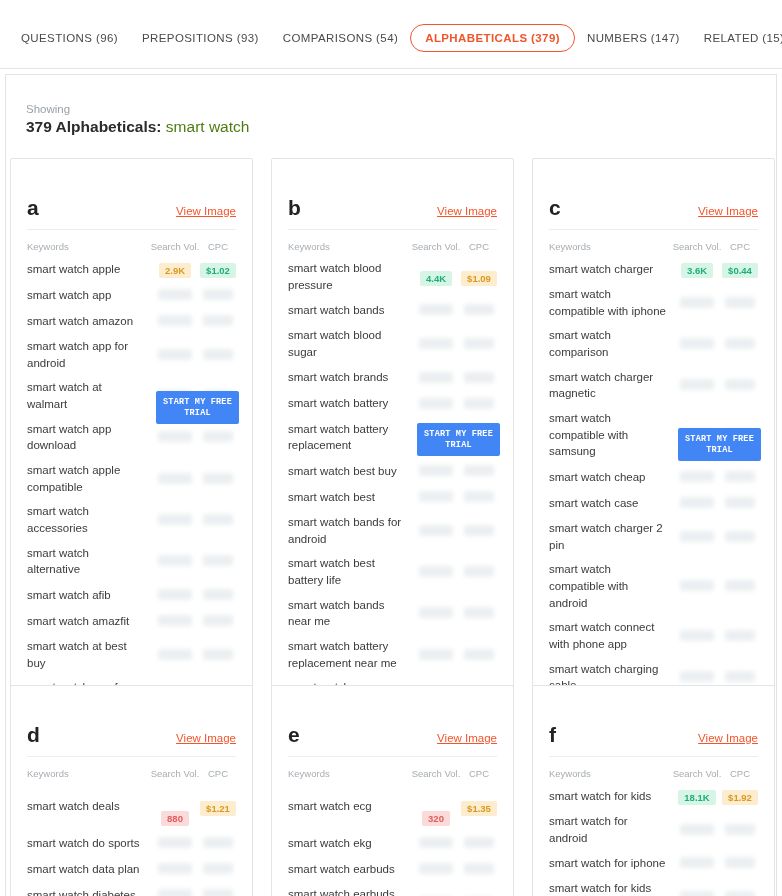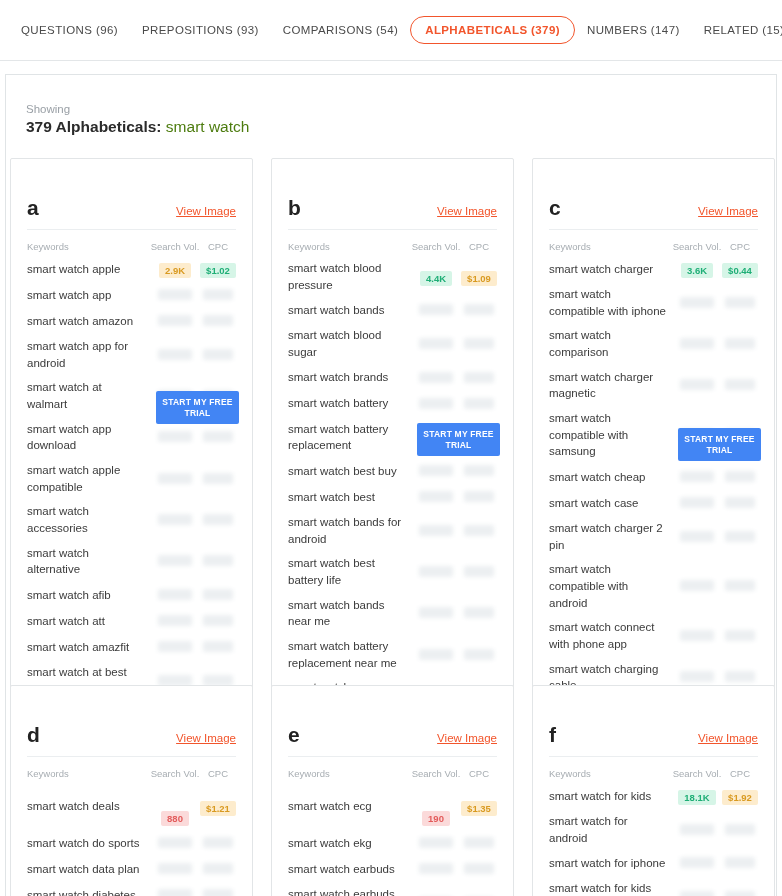--- a/index.html
+++ b/index.html
@@ -11,20 +11,21 @@
   }
 
   
   .tabbar {
     height: 61px;
     display: flex;
     align-items: center;
     padding-left: 9px;
     background: #ffffff;
     border-bottom: 1px solid #e3e6e8;
+    margin-top: 8px;
   }
   .tab {
     font-size: 11.5px;
     letter-spacing: .4px;
     color: #4a4a4a;
     padding: 7px 12px;
     white-space: nowrap;
     cursor: pointer;
     font-weight: 400;
   }
@@ -156,20 +157,21 @@
     color: #fff;
     font-size: 8.5px;
     font-weight: 700;
     text-align: center;
     line-height: 1.25;
     padding: 6px 4px;
     border-radius: 2px;
     letter-spacing: .2px;
     cursor: pointer;
     z-index: 5;
+    font-family: Liberation Mono, monospace;
   }
 </style>
 </head>
 <body>
 
 <div class="tabbar" id="tabbar">
     <div class="tab">QUESTIONS (96)</div>
     <div class="tab">PREPOSITIONS (93)</div>
     <div class="tab">COMPARISONS (54)</div>
     <div class="tab active">ALPHABETICALS (379)</div>
@@ -242,25 +244,20 @@
           <div class="kw">smart watch alternative</div>
           <div class="cell"><span class="blur"></span></div>
           <div class="cell cpc"><span class="blur sm"></span></div>
         </div>
         <div class="row">
           <div class="kw">smart watch afib</div>
           <div class="cell"><span class="blur"></span></div>
           <div class="cell cpc"><span class="blur sm"></span></div>
         </div>
         <div class="row">
-          <div class="kw">smart watch att</div>
-          <div class="cell"><span class="blur"></span></div>
-          <div class="cell cpc"><span class="blur sm"></span></div>
-        </div>
-        <div class="row">
           <div class="kw">smart watch amazfit</div>
           <div class="cell"><span class="blur"></span></div>
           <div class="cell cpc"><span class="blur sm"></span></div>
         </div>
         <div class="row">
           <div class="kw">smart watch at best buy</div>
           <div class="cell"><span class="blur"></span></div>
           <div class="cell cpc"><span class="blur sm"></span></div>
         </div>
         <div class="row">
@@ -487,21 +484,21 @@
           <div class="card-letter">e</div>
           <div class="view-image">View Image</div>
         </div>
         <div class="col-head">
           <div class="kw-h">Keywords</div>
           <div class="sv-h">Search Vol.</div>
           <div class="cpc-h">CPC</div>
         </div>
         <div class="row">
           <div class="kw">smart watch ecg</div>
-          <div class="cell"><span class="badge red">190</span></div>
+          <div class="cell"><span class="badge red">320</span></div>
           <div class="cell cpc"><span class="badge orange">$1.35</span></div>
         </div>
         <div class="row">
           <div class="kw">smart watch ekg</div>
           <div class="cell"><span class="blur"></span></div>
           <div class="cell cpc"><span class="blur sm"></span></div>
         </div>
         <div class="row">
           <div class="kw">smart watch earbuds</div>
           <div class="cell"><span class="blur"></span></div>

